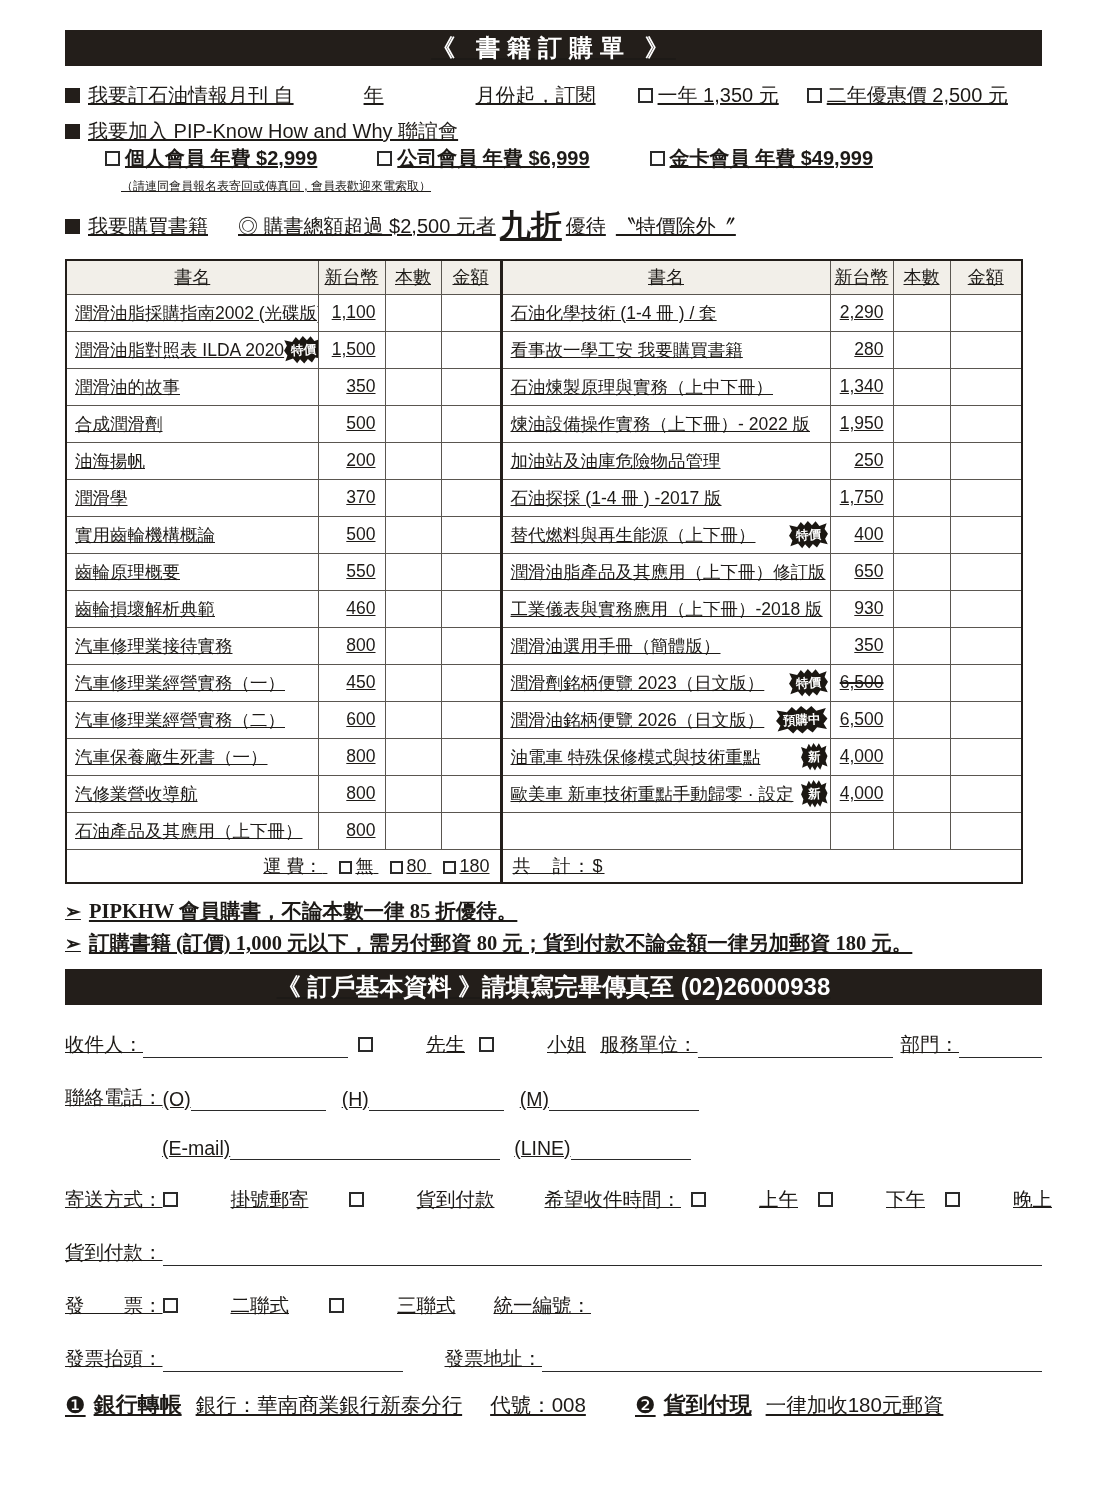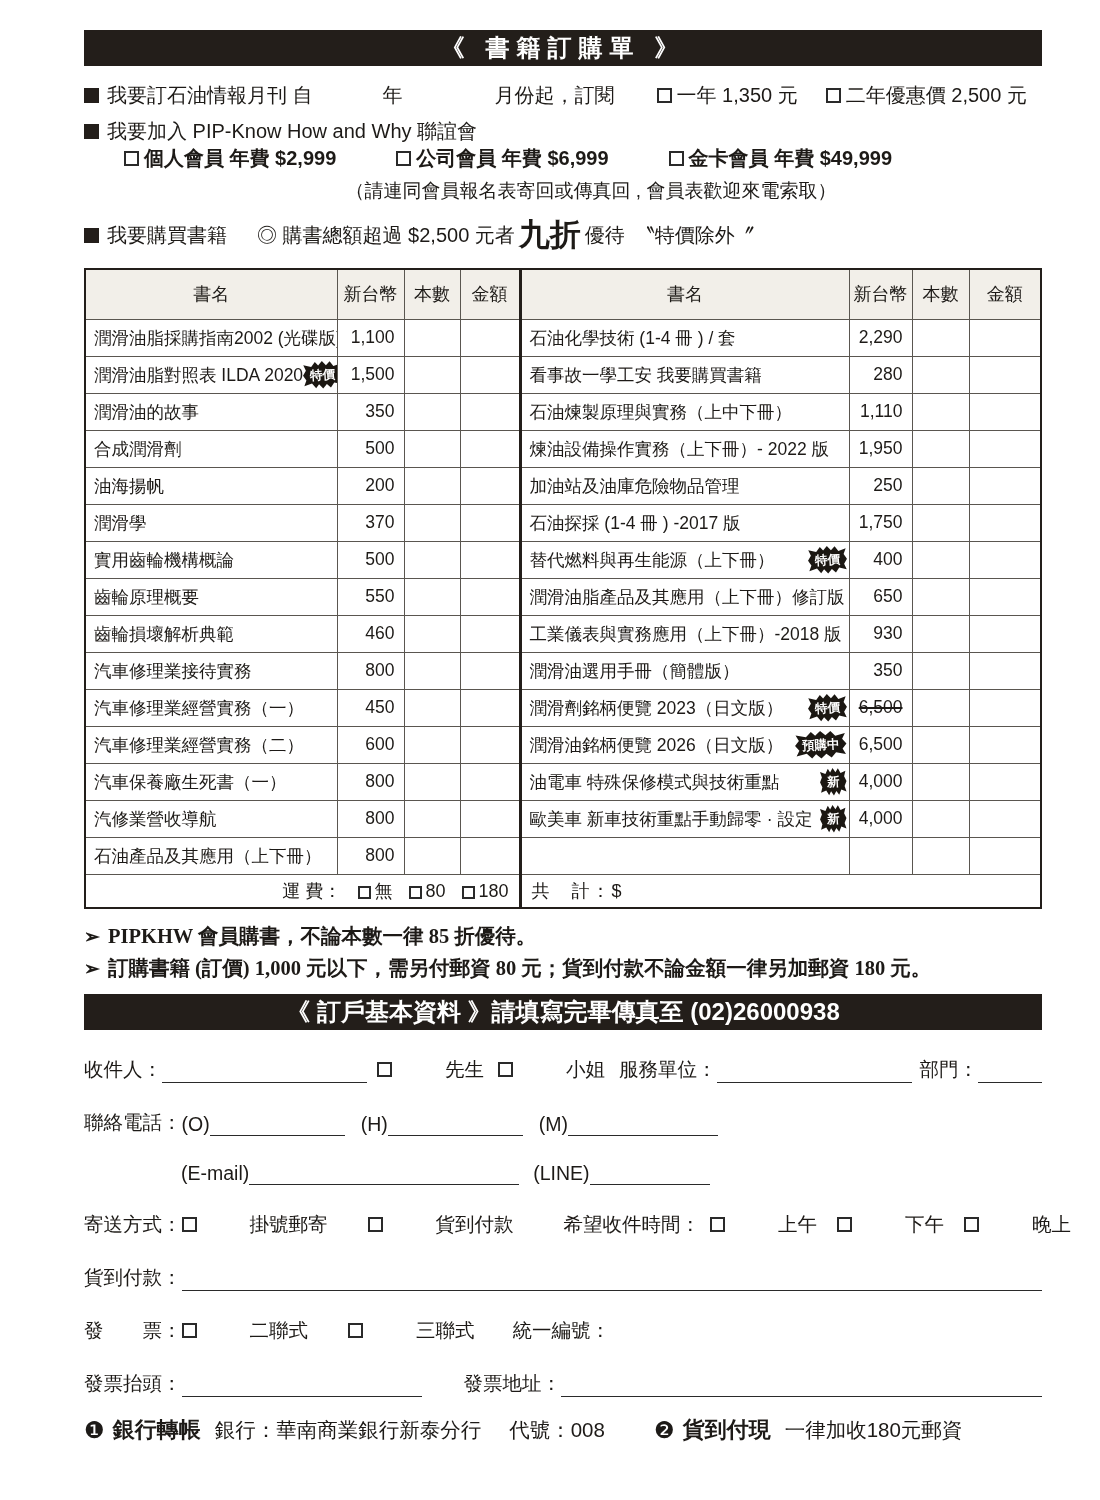--- a/index.html
+++ b/index.html
@@ -3,21 +3,21 @@
 <meta charset="utf-8">
 <style>
   * { margin:0; padding:0; box-sizing:border-box; }
   html,body { background:#ffffff; }
   body {
     width:1100px; height:1500px;
     font-family:"Liberation Sans", sans-serif;
     color:#1d1a17;
     position:relative;
   }
-  .page { padding:30px 58px 0 84px; }
+  .page { padding:30px 58px 0 65px;text-decoration:underline; }
 
   
   .blackbar {
     background:#231e1a; color:#ffffff;
     text-align:center; font-weight:bold;
     height:36px; line-height:36px; font-size:24px;
   }
   .blackbar.spread { letter-spacing:7px; }
 
   .row { display:flex; align-items:center; }
@@ -33,41 +33,41 @@
 
   .toptext { font-size:20px; }
   .b { font-weight:bold; }
   .gap-y { display:inline-block; width:70px; }
   .gap-m { display:inline-block; width:92px; }
 
   .line1 { margin-top:16px; }
   .line2 { margin-top:9px; }
   .line3 { padding-left:40px; }
   .line3 .opt { margin-right:60px; display:flex; align-items:center; }
-  .line4 { margin-top:6px; padding-left:56px; font-size:19px;text-align:center; }
+  .line4 { margin-top:6px; padding-left:56px; font-size:12px; }
   .line5 { margin-top:10px; }
   .bigdiscount {
     font-size:31px; font-weight:bold; margin:0 4px;
     text-shadow:-2px 0 #fff,2px 0 #fff,0 -2px #fff,0 2px #fff, -2px -2px #fff,2px 2px #fff;
   }
 
   
   table.books {
     margin-top:12px;
     border-collapse:collapse; table-layout:fixed;
     width:956px;
     border:2.5px solid #231e1a;
   }
   table.books td, table.books th {
     border:1px solid #5a5650;
     font-weight:normal;
     overflow:hidden;
   }
   table.books th {
-    background:#f2efe9; font-size:18px; height:50px; font-weight:normal;
+    background:#f2efe9; font-size:18px; height:34px; font-weight:normal;
   }
   table.books td { height:37px; font-size:17.5px; }
   td.name { padding-left:8px; white-space:nowrap; }
   td.name .inner { display:flex; align-items:center; width:100%; }
   td.price { text-align:right; padding-right:9px; }
   td.price.strike span { text-decoration:line-through; text-decoration-thickness:2px; }
   .vdiv { border-left:3px solid #231e1a !important; }
   tr.foot td { font-size:18px; height:34px; }
   .shipcell { text-align:right; padding-right:10px; }
   .shipcell .cb { margin:0 3px 0 12px; vertical-align:-2px; }
@@ -233,21 +233,21 @@
             </span>
           </td>
           <td class="price"><span>350</span></td>
           <td></td>
           <td></td>
           <td class="name vdiv">
             <span class="inner">
               <span>石油煉製原理與實務（上中下冊）</span>
             </span>
           </td>
-          <td class="price"><span>1,110</span></td>
+          <td class="price"><span>1,340</span></td>
           <td></td>
           <td></td>
         </tr>
         <tr>
           <td class="name">
             <span class="inner">
               <span>合成潤滑劑</span>
             </span>
           </td>
           <td class="price"><span>500</span></td>

